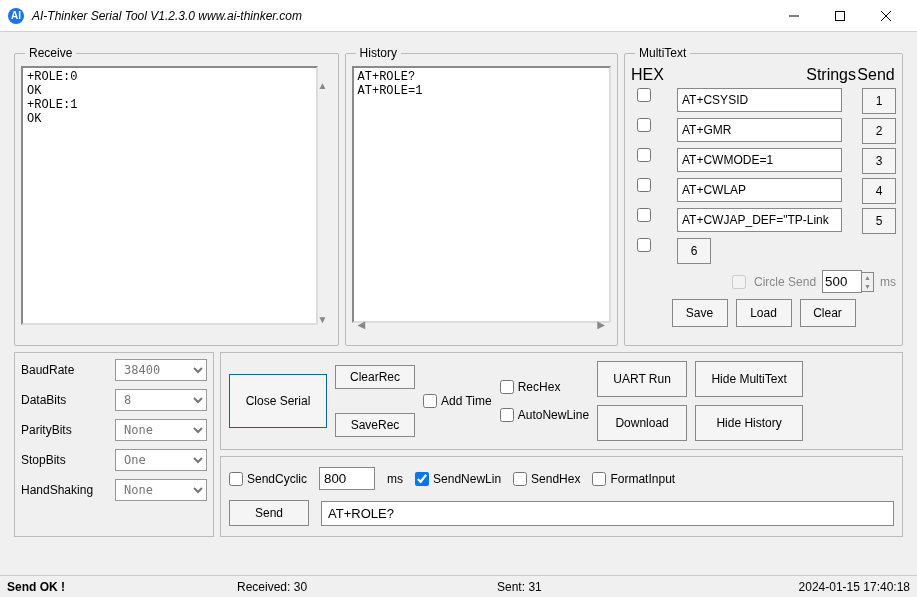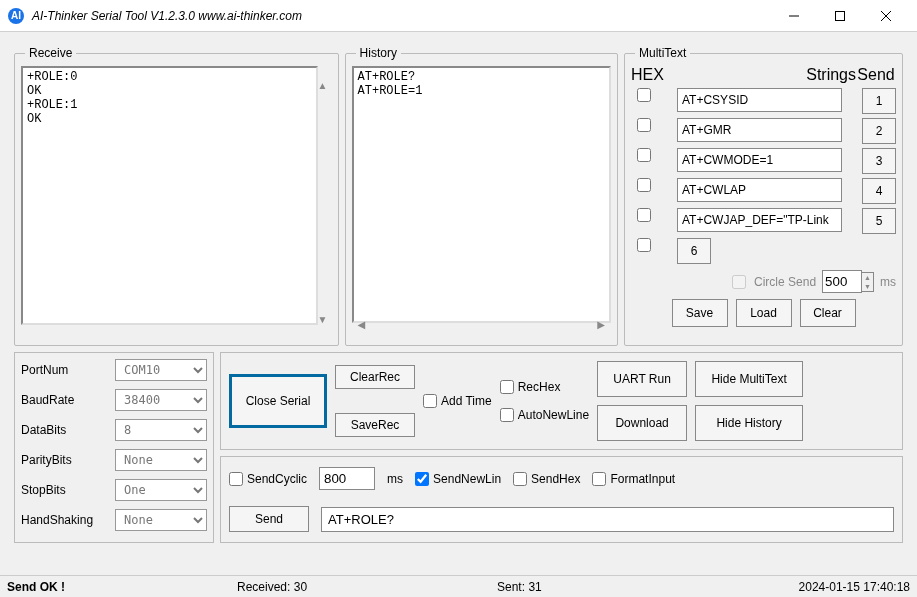--- a/index.html
+++ b/index.html
@@ -130,35 +130,35 @@
 .port-row label { width: 90px; font-size: 12px; }
 .port-row select, .port-row .combo {
   flex: 1; border: 1px solid #999; background: #fff; font-size: 12px;
   padding: 2px 4px; color: #777; font-family: monospace;
 }
 .ctrl-box {
   flex: 1; border: 1px solid #bbb; padding: 8px;
   display: flex; align-items: center; gap: 8px;
 }
 .ctrl-box .close-serial {
-  width: 98px; height: 54px; border: 3px solid #0369a1; background: #f5f5f5;
+  width: 98px; height: 54px; border: 1px solid #0369a1; background: #f5f5f5;
 }
 .ctrl-col { display: flex; flex-direction: column; gap: 24px; }
 .ctrl-col button {
   width: 80px; height: 24px; border: 1px solid #888; background: #f5f5f5;
 }
 .chk-col { display: flex; flex-direction: column; gap: 14px; }
 .chk-col label, .chk-inline { display: flex; align-items: flex-end; gap: 4px; font-size: 12px; }
 .right-btn-col { display: flex; flex-direction: column; gap: 8px; }
 .right-btn-col button {
   width: 108px; height: 36px; border: 1px solid #888; background: #f5f5f5;
 }
 .send-box {
   border: 1px solid #bbb; padding: 10px 8px;
-  display: flex; flex-direction: column; gap: 16px;
+  display: flex; flex-direction: column; gap: 10px;
 }
 .send-row1 { display: flex; align-items: center; gap: 12px; }
 .send-row1 input[type=text].ms {
   width: 56px; border: 1px solid #888; padding: 3px 4px;
 }
 .send-row2 { display: flex; align-items: center; gap: 12px; }
 .send-row2 button {
   width: 80px; height: 26px; border: 1px solid #888; background: #f5f5f5;
 }
 .send-row2 input[type=text].cmd {
@@ -281,24 +281,20 @@
         <button>Save</button>
         <button>Load</button>
         <button>Clear</button>
       </div>
     </fieldset>
   </div>
 
   <div class="row">
     <div class="port-box">
       <div class="port-row">
-        <label>PortNum</label>
-        <select class="combo"><option>COM10</option></select>
-      </div>
-      <div class="port-row">
         <label>BaudRate</label>
         <select class="combo"><option>38400</option></select>
       </div>
       <div class="port-row">
         <label>DataBits</label>
         <select class="combo"><option>8</option></select>
       </div>
       <div class="port-row">
         <label>ParityBits</label>
         <select class="combo"><option>None</option></select>

